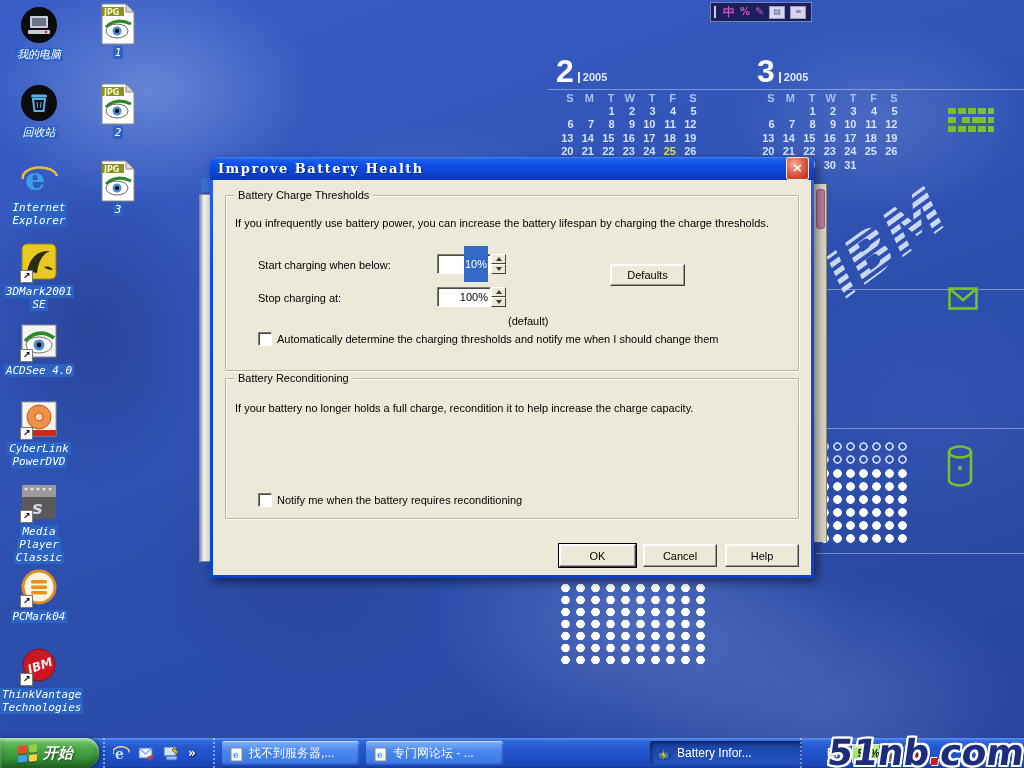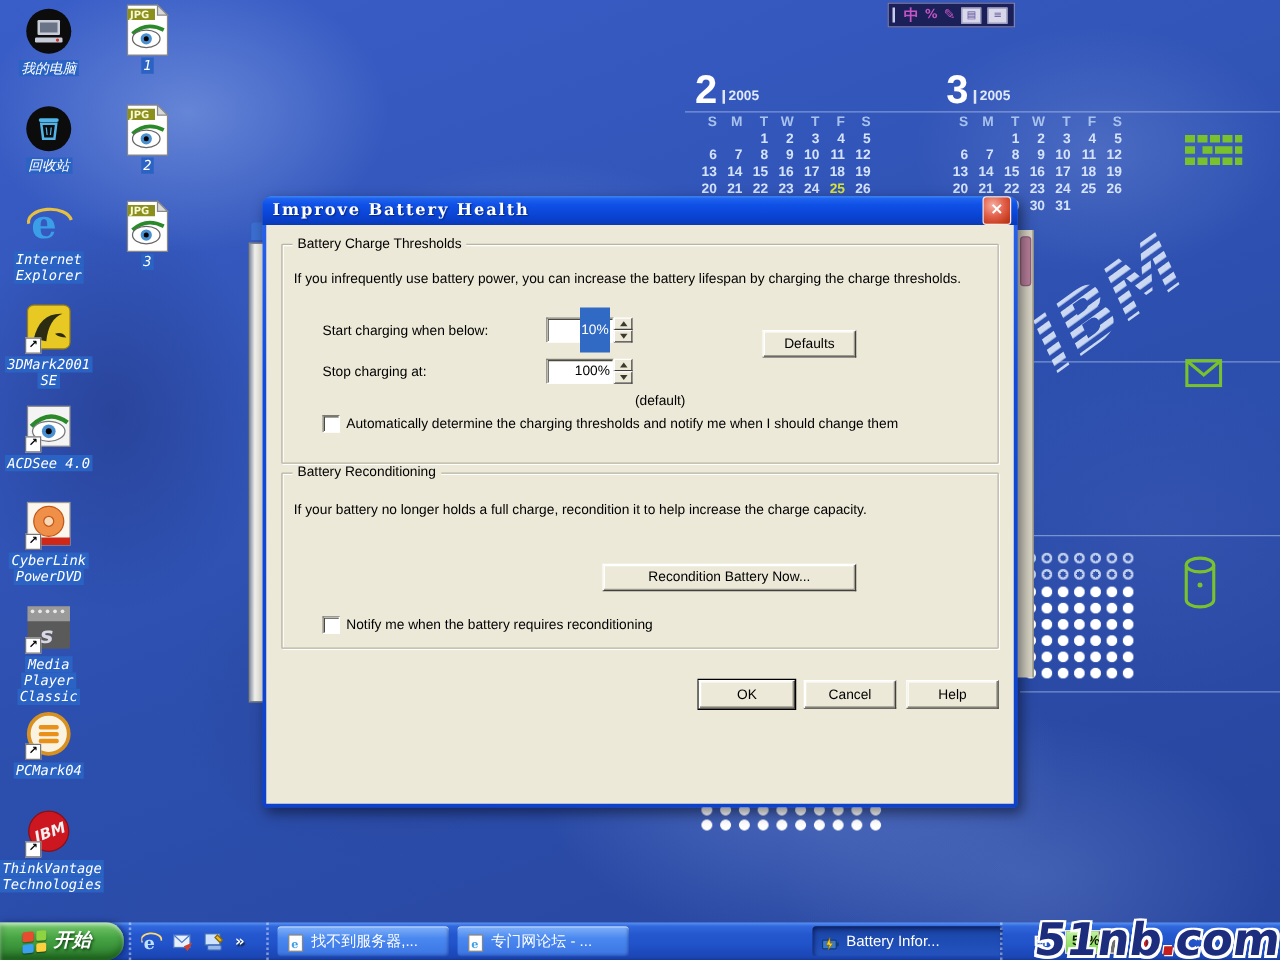--- a/index.html
+++ b/index.html
@@ -40,21 +40,21 @@
   .ilabel span{background:#2a63c4;padding:0 2px;-webkit-box-decoration-break:clone;box-decoration-break:clone;font-style:italic;}
   .sc{position:absolute;left:1px;bottom:1px;width:11px;height:11px;background:#fff;border:1px solid #777;
       font:bold 9px/10px "DejaVu Sans",sans-serif;color:#000;text-align:center;}
   
   .sliver-left{position:absolute;left:199px;top:194px;width:11px;height:366px;z-index:4;
       background:linear-gradient(90deg,#8f95a8,#f4f3ee 35%,#e6e4da);border:1px solid #8a8a7a;}
   .sliver-nub{position:absolute;left:201px;top:178px;width:10px;height:14px;background:#3a6ed0;z-index:4;border-radius:2px 0 0 0;}
   .sliver-right{position:absolute;left:814px;top:184px;width:12px;height:358px;z-index:4;background:#d9d5c6;border-right:1px solid #8a8878;}
   .sliver-right .gauge{margin:5px auto 0;width:7px;height:38px;background:#b87e9a;border:1px solid #93607c;border-radius:3px;}
   
-  .dialog{position:absolute;left:210px;top:157px;width:604px;height:489px;z-index:5;
+  .dialog{position:absolute;left:210px;top:157px;width:604px;height:421px;z-index:5;
       background:linear-gradient(180deg,#2a66f0,#0f4adc 30%,#0c42cc);border-radius:7px 7px 3px 3px;
       box-shadow:3px 4px 10px rgba(0,0,10,.5);}
   .titlebar{height:23px;display:flex;align-items:center;padding:0 5px 0 8px;border-radius:7px 7px 0 0;
       background:linear-gradient(180deg,#3c8cf8 0%,#1f63ee 8%,#0f50e6 30%,#0a43d2 70%,#0939b8 100%);}
   .title-text{flex:1;font:bold 13px/23px "DejaVu Serif",serif;letter-spacing:1.5px;color:#fff;text-shadow:1px 1px 1px #082a8a;}
   .close-btn{width:21px;height:21px;border-radius:3px;border:1px solid rgba(255,255,255,.85);
       background:radial-gradient(circle at 35% 30%,#f4b0a0,#e2604a 45%,#c63e20 78%,#a83014);
       color:#fff;font:bold 13px/19px "DejaVu Sans",sans-serif;text-align:center;cursor:pointer;}
   .client{position:absolute;left:3px;top:23px;right:3px;bottom:3px;background:#ece9d8;font-size:11px;color:#000;}
   .groupbox{position:absolute;border:1px solid #b9b5a4;border-radius:1px;box-shadow:inset 1px 1px 0 #fff,1px 1px 0 #fff;}
@@ -470,21 +470,20 @@
         </div>
       </div>
       <div class="dlg-text" style="left:295px;top:111px;margin-top:23px;">(default)</div>
       <div class="cb" style="left:45px;top:152px;"></div>
       <div class="dlg-text" style="left:64px;top:152px;">Automatically determine the charging thresholds and notify me when I should change them</div>
 
       <div class="groupbox" style="left:12px;top:198px;width:572px;height:139px;">
         <span class="gb-title">Battery Reconditioning</span>
       </div>
       <div class="dlg-text" style="left:22px;top:221px;">If your battery no longer holds a full charge, recondition it to help increase the charge capacity.</div>
-      <button class="btn" style="left:269px;top:271px;width:203px;height:22px;">Recondition Battery Now...</button>
       <div class="cb" style="left:45px;top:313px;"></div>
       <div class="dlg-text" style="left:64px;top:313px;">Notify me when the battery requires reconditioning</div>
 
       <button class="btn default" style="left:346px;top:364px;width:77px;height:23px;">OK</button>
       <button class="btn" style="left:430px;top:364px;width:74px;height:23px;">Cancel</button>
       <button class="btn" style="left:512px;top:364px;width:74px;height:23px;">Help</button>
     </div>
   </div>
 
   <div class="langbar">

